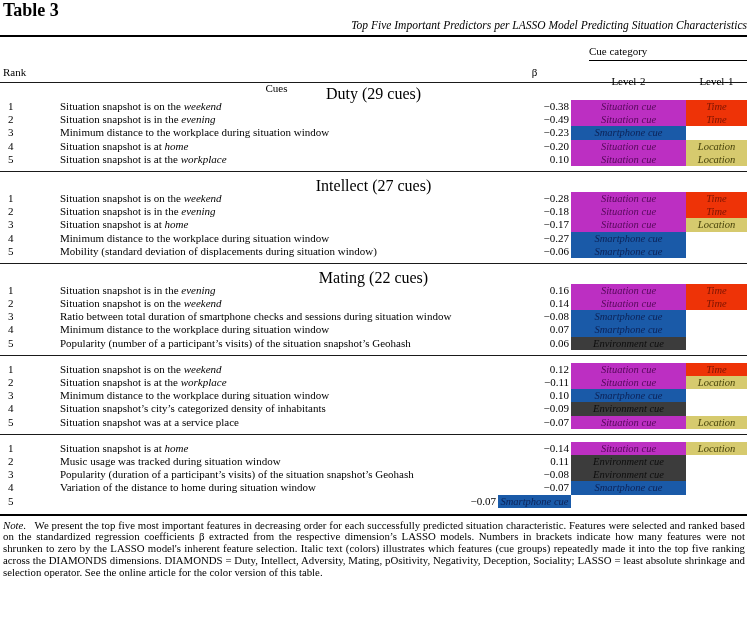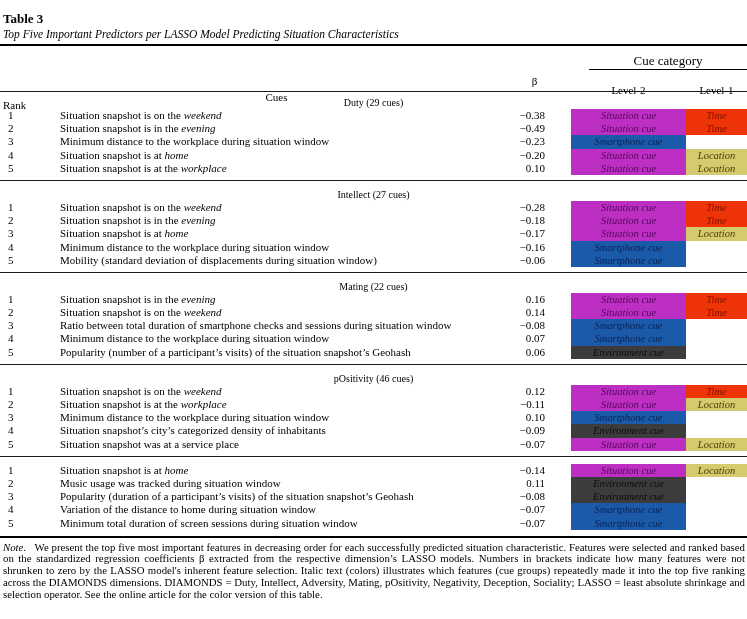--- a/index.html
+++ b/index.html
@@ -1,43 +1,43 @@
 <!DOCTYPE html>
 <html><head>
 <meta charset="utf-8">
 <style>
   html,body { margin:0; padding:0; background:#ffffff; }
   .page {
     position:relative; width:747px; height:619px; overflow:hidden;
     background:#ffffff; color:#000;
     font-family:"Liberation Serif","DejaVu Serif",serif;
   }
-  .t-label { padding:12px 0 0 3px; font-size:13px; font-weight:bold; height:15px; line-height:14px; }
-  .t-title { padding-left:3px; font-size:11.5px; font-style:italic; height:15px; line-height:14px; }
+  .t-label { padding:3px 0 0 3px; font-size:18px; font-weight:bold; height:15px; line-height:14px; }
+  .t-title { padding-left:3px; font-size:11.5px; font-style:italic; height:15px; line-height:14px;text-align:right; }
   .rule-thick { border-top:2.5px solid #000; margin-top:2px; }
   .rule-mid   { border-top:1.5px solid #1a1a1a; }
   .rule-thin  { border-top:1px solid #1a1a1a; margin:5px 0 0 0; }
 
   .head-upper { position:relative; height:24px; }
-  .cue-cat { position:absolute; left:589px; width:158px; bottom:0; text-align:center;
-             font-size:13px; line-height:17px; border-bottom:1.2px solid #000; }
+  .cue-cat { position:absolute; left:589px; width:158px; bottom:0; 
+             font-size:11px; line-height:17px; border-bottom:1.2px solid #000; }
 
   .grid { display:grid; grid-template-columns:55px 443px 73px 115px 61px; }
   .head-cols { height:21px; line-height:23px; font-size:11px; }
-  .h-rank { padding-left:3px;margin-top:24px; }
+  .h-rank { padding-left:3px; }
   .h-cues { text-align:center;margin-top:16px; }
   .h-beta { text-align:center; }
   .h-l2, .h-l1 { text-align:center;margin-top:9px; }
 
   .sections { margin-top:4px; }
-  .sec-title { height:13px; line-height:13px; text-align:center; font-size:10px; }
+  .sec-title { height:13px; line-height:13px; text-align:center; font-size:16px; }
   .row { height:13.2px; line-height:13.2px; font-size:11px; }
   .c-rank { padding-left:8px; }
   .c-cue  { padding-left:5px; white-space:nowrap; overflow:hidden; }
-  .c-beta { text-align:right; padding-right:26px; }
+  .c-beta { text-align:right; padding-right:2px; }
   .c-cat  { text-align:center; font-style:italic; font-size:10.5px; line-height:13.2px;
             white-space:nowrap; overflow:hidden; }
 
   .sec-gap { height:7px; }
 
   .note { padding:4px 2px 0 3px; font-size:10.8px; line-height:11.7px; text-align:justify; }
   .note i { }
 </style>
 </head>
 <body>
@@ -123,21 +123,21 @@
         <div class="grid row">
           <div class="c-rank">3</div>
           <div class="c-cue">Situation snapshot is at <i>home</i></div>
           <div class="c-beta">−0.17</div>
           <div class="c-cat" style="background: rgb(188, 47, 194); color: rgb(85, 8, 90);">Situation cue</div>
           <div class="c-cat" style="background: rgb(214, 202, 110); color: rgb(69, 64, 8);">Location</div>
         </div>
         <div class="grid row">
           <div class="c-rank">4</div>
           <div class="c-cue">Minimum distance to the workplace during situation window</div>
-          <div class="c-beta">−0.16</div>
+          <div class="c-beta">−0.27</div>
           <div class="c-cat" style="background: rgb(26, 90, 168); color: rgb(12, 34, 87);">Smartphone cue</div>
           <div class="c-cat"></div>
         </div>
         <div class="grid row">
           <div class="c-rank">5</div>
           <div class="c-cue">Mobility (standard deviation of displacements during situation window)</div>
           <div class="c-beta">−0.06</div>
           <div class="c-cat" style="background: rgb(26, 90, 168); color: rgb(12, 34, 87);">Smartphone cue</div>
           <div class="c-cat"></div>
         </div>
@@ -178,21 +178,20 @@
           <div class="c-rank">5</div>
           <div class="c-cue">Popularity (number of a participant’s visits) of the situation snapshot’s Geohash</div>
           <div class="c-beta">0.06</div>
           <div class="c-cat" style="background: rgb(60, 60, 60); color: rgb(13, 13, 13);">Environment cue</div>
           <div class="c-cat"></div>
         </div>
       </div>
       <div class="rule-thin"></div>
       <div class="sec-gap"></div>
       <div>
-        <div class="sec-title">pOsitivity (46 cues)</div>
         <div class="grid row">
           <div class="c-rank">1</div>
           <div class="c-cue">Situation snapshot is on the <i>weekend</i></div>
           <div class="c-beta">0.12</div>
           <div class="c-cat" style="background: rgb(188, 47, 194); color: rgb(85, 8, 90);">Situation cue</div>
           <div class="c-cat" style="background: rgb(238, 51, 7); color: rgb(124, 20, 2);">Time</div>
         </div>
         <div class="grid row">
           <div class="c-rank">2</div>
           <div class="c-cue">Situation snapshot is at the <i>workplace</i></div>
@@ -248,21 +247,20 @@
         </div>
         <div class="grid row">
           <div class="c-rank">4</div>
           <div class="c-cue">Variation of the distance to home during situation window</div>
           <div class="c-beta">−0.07</div>
           <div class="c-cat" style="background: rgb(26, 90, 168); color: rgb(12, 34, 87);">Smartphone cue</div>
           <div class="c-cat"></div>
         </div>
         <div class="grid row">
           <div class="c-rank">5</div>
-          <div class="c-cue">Minimum total duration of screen sessions during situation window</div>
           <div class="c-beta">−0.07</div>
           <div class="c-cat" style="background: rgb(26, 90, 168); color: rgb(12, 34, 87);">Smartphone cue</div>
           <div class="c-cat"></div>
         </div>
       </div>
     </div>
 
   <div class="rule-thick" style="margin-top:6px"></div>
 
   <div class="note">

